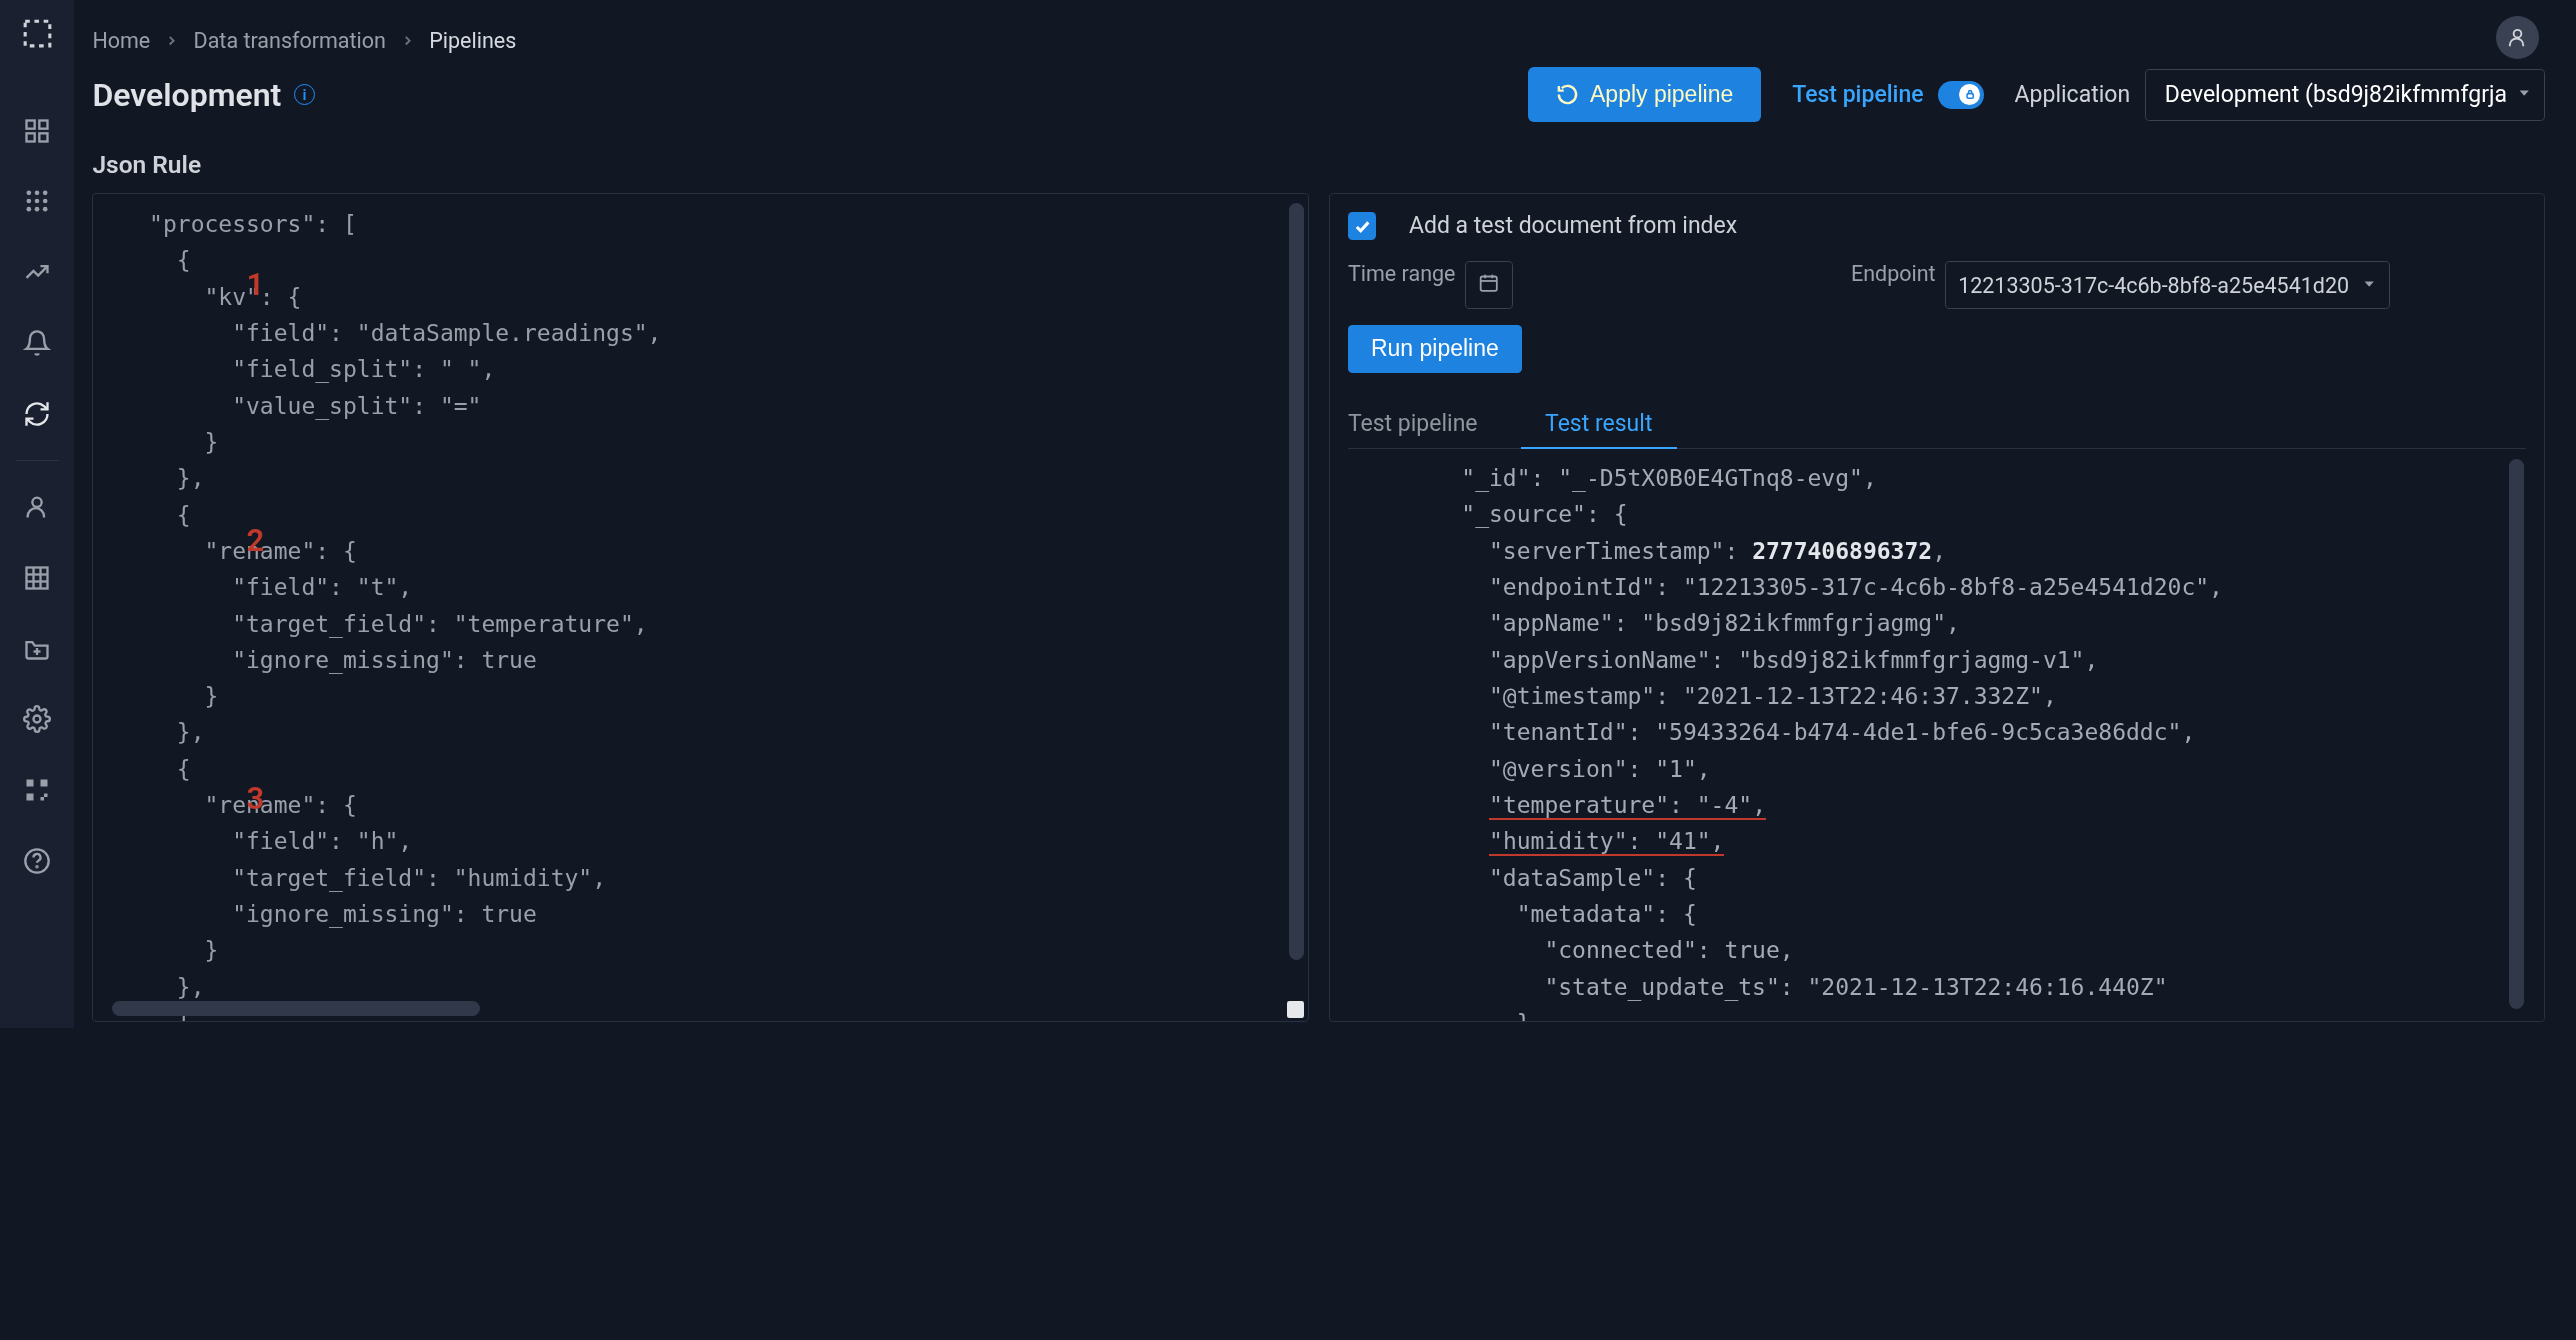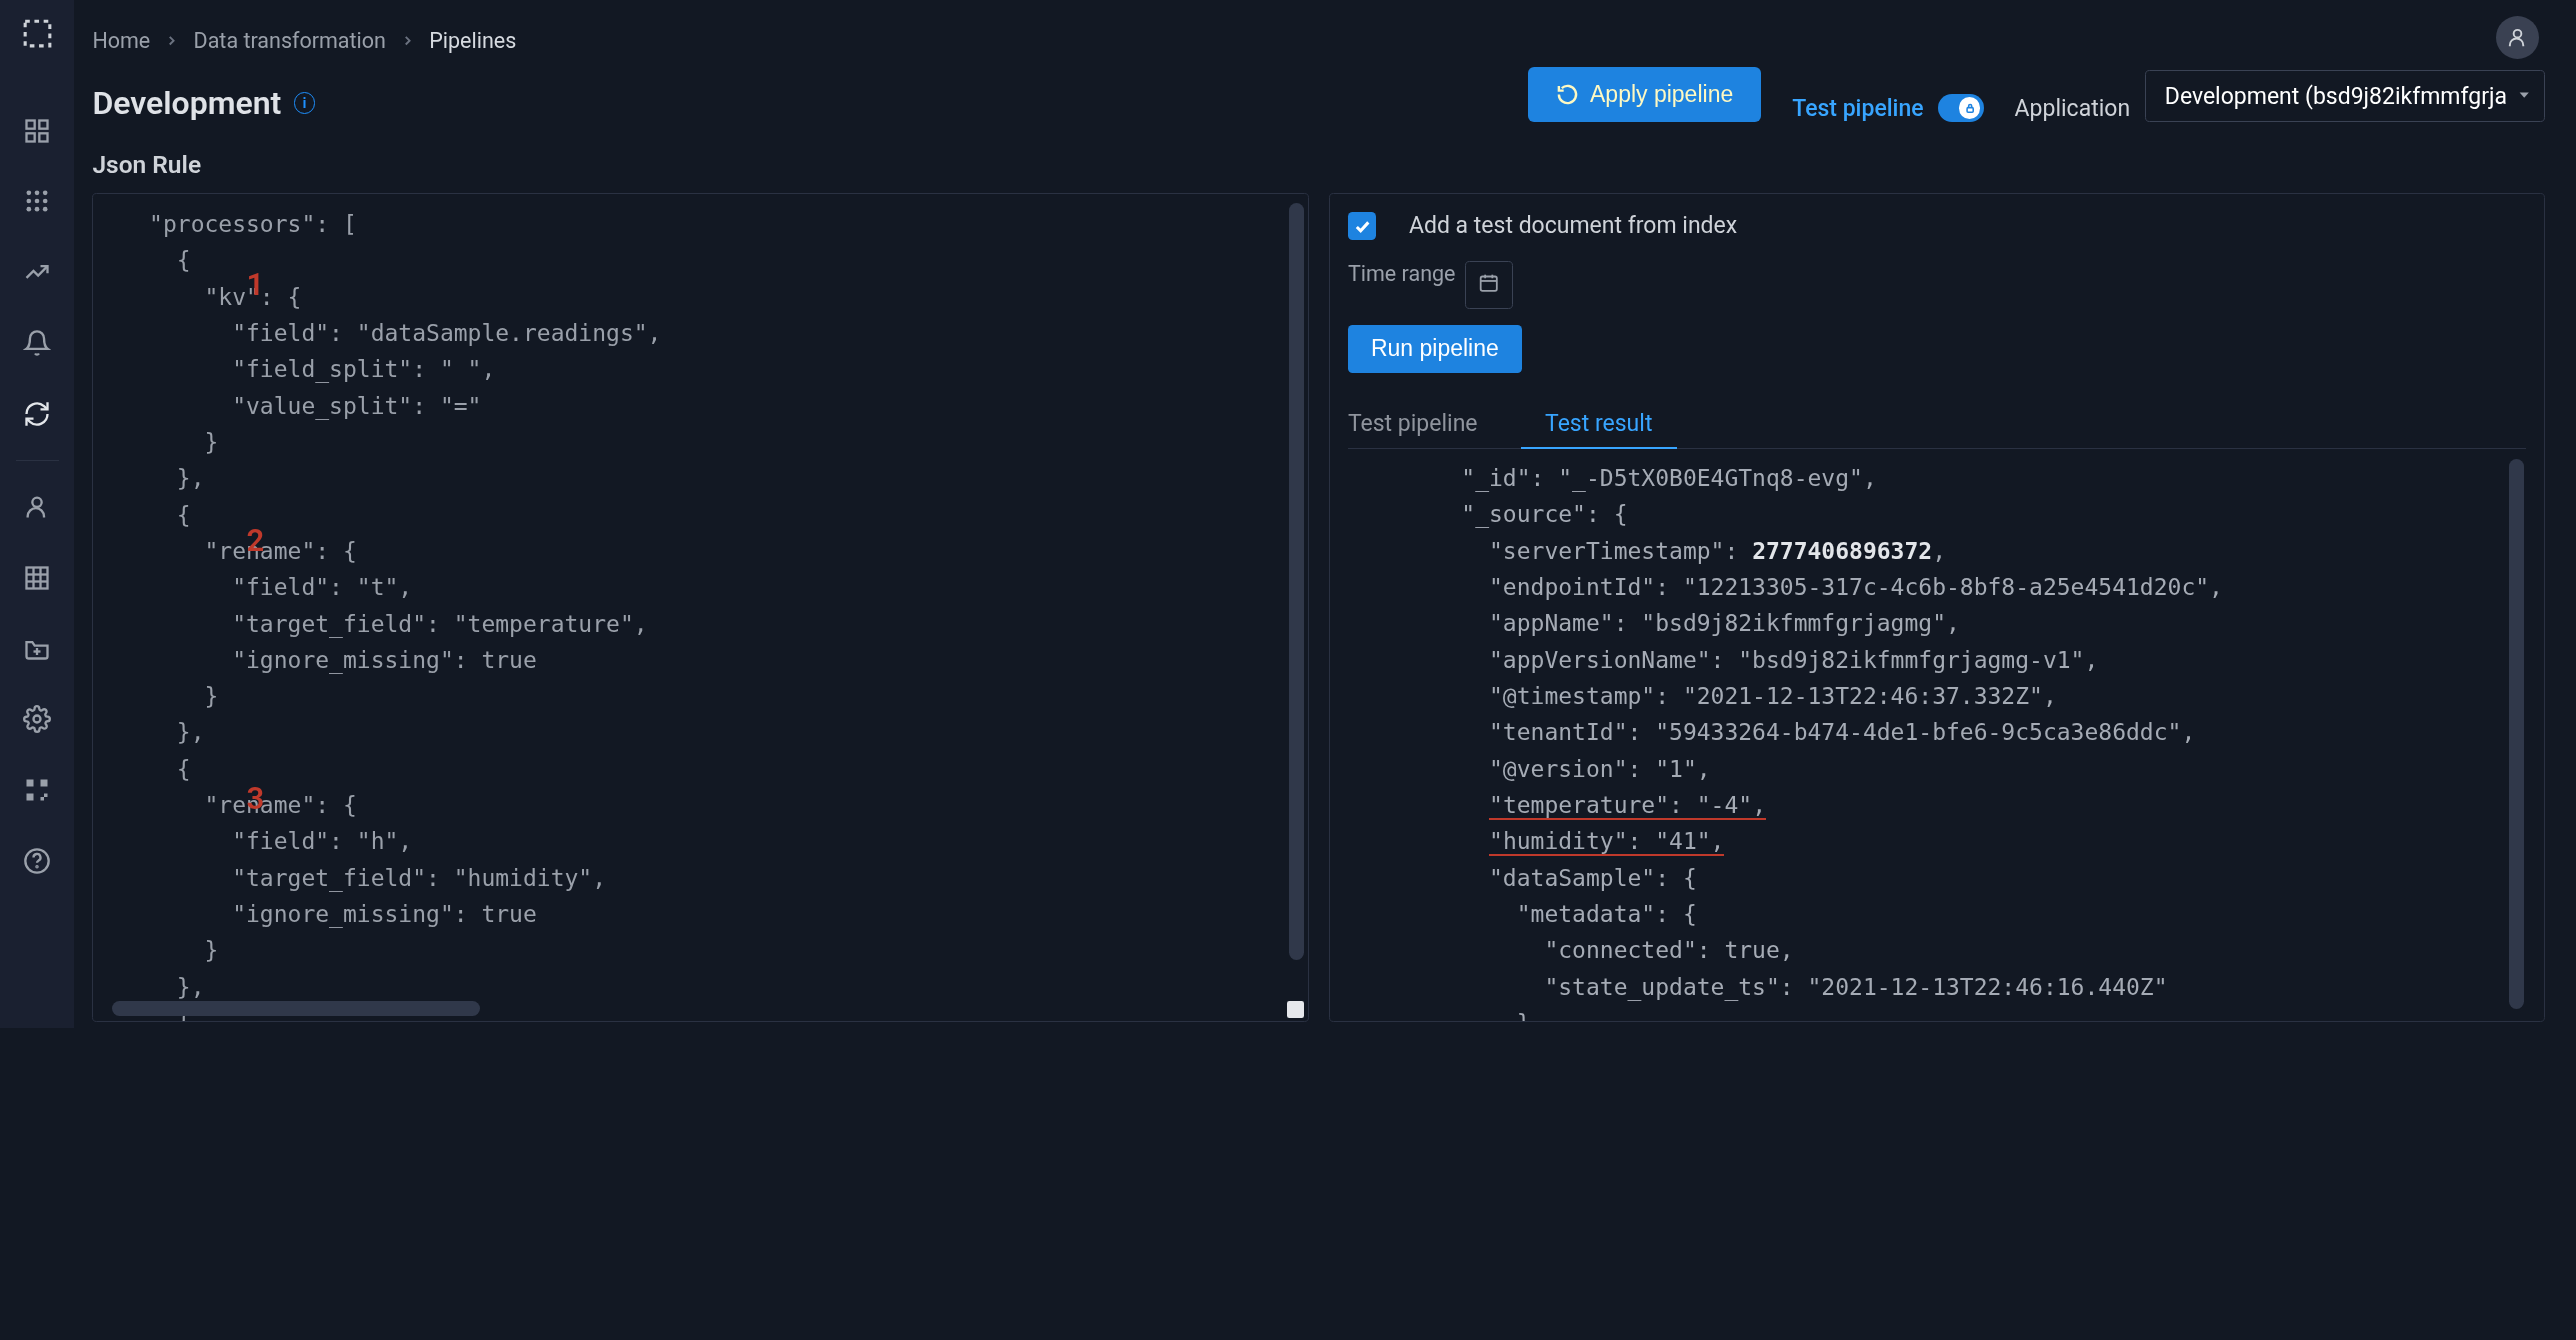--- a/index.html
+++ b/index.html
@@ -40,21 +40,21 @@
   .topbar { height: 74px; display:flex; align-items:center; justify-content:flex-end; padding-right: 6.1px;}
   .avatar { width:43px; height:43px; border-radius:50%; background:#3a4152; display:flex; align-items:center; justify-content:center; color:#cfd3d9;}
   .avatar svg{width:23px;height:23px;}
 
   .breadcrumbs { display:flex; align-items:center; gap:14px; padding-left: 18.4px; margin-top:-46px; font-size:21.5px;}
   .crumb { color:#9aa0aa; cursor:pointer;}
   .crumb.current { color: #d6dae0; }
   .chev { color:#6b7280; }
   .chev svg{width:15.3px;height:15.3px;}
 
-  .header-row { display:flex; align-items:flex-end; padding: 14px 0 6.1px 18.4px; }
+  .header-row { display:flex; align-items:center; padding: 14px 0 6.1px 18.4px; }
   .page-title { font-size:32px; font-weight:600; color:#dfe2e7; display:flex; align-items:center; gap:12.3px;}
   .info-badge { width:21.5px;height:21.5px;border-radius:50%;border:1.5px solid #1e90ff;color:#1e90ff;font-size:15.3px;display:flex;align-items:center;justify-content:center;font-weight:600;}
   .header-spacer { flex:1; }
   .btn { height:55px; padding:0 28px; border-radius:6.1px; border:none; font-size:23px; font-weight:500; cursor:pointer; display:inline-flex; align-items:center; gap:10.7px;}
   .btn-primary { background:#1e83e0; color:#fef9c3; }
   .btn-primary svg{width:23px;height:23px;}
   .link-btn { color:#38a5ff; font-size:23px; margin-left:31px; cursor:pointer; font-weight:500;}
   .toggle { width:46px; height:28px; border-radius:14px; background:#1e83e0; margin-left:14px; position:relative; cursor:pointer;}
   .toggle .knob { position:absolute; right:3.1px; top:3.1px; width:21.5px; height:21.5px; border-radius:50%; background:#fff; display:flex;align-items:center;justify-content:center;color:#1e83e0;font-size:12.3px;}
   .app-label { margin-left:31px; font-size:23px; color:#cfd3d9;}
@@ -331,20 +331,29 @@
         <div class="field-row">
           <div class="field tr">
             <span class="field-label">Time range</span>
             <div class="input date">
               <span></span>
               <span class="cal"><svg viewBox="0 0 24 24" fill="none" stroke="currentColor" stroke-width="2">
                     <rect x="3" y="5" width="18" height="16" rx="2"></rect>
                     <line x1="3" y1="10" x2="21" y2="10"></line>
                     <line x1="8" y1="3" x2="8" y2="7"></line>
                     <line x1="16" y1="3" x2="16" y2="7"></line>
+                  </svg></span>
+            </div>
+          </div>
+          <div class="field ep">
+            <span class="field-label">Endpoint</span>
+            <div class="input select">
+              <span>12213305-317c-4c6b-8bf8-a25e4541d20</span>
+              <span class="caret"><svg viewBox="0 0 24 24" fill="currentColor">
+                    <polygon points="6 9 18 9 12 16"></polygon>
                   </svg></span>
             </div>
           </div>
         </div>
 
         <button class="btn-run">Run pipeline</button>
 
         <div class="tabs">
           <div class="tab">Test pipeline</div>
           <div class="tab active">Test result</div>

